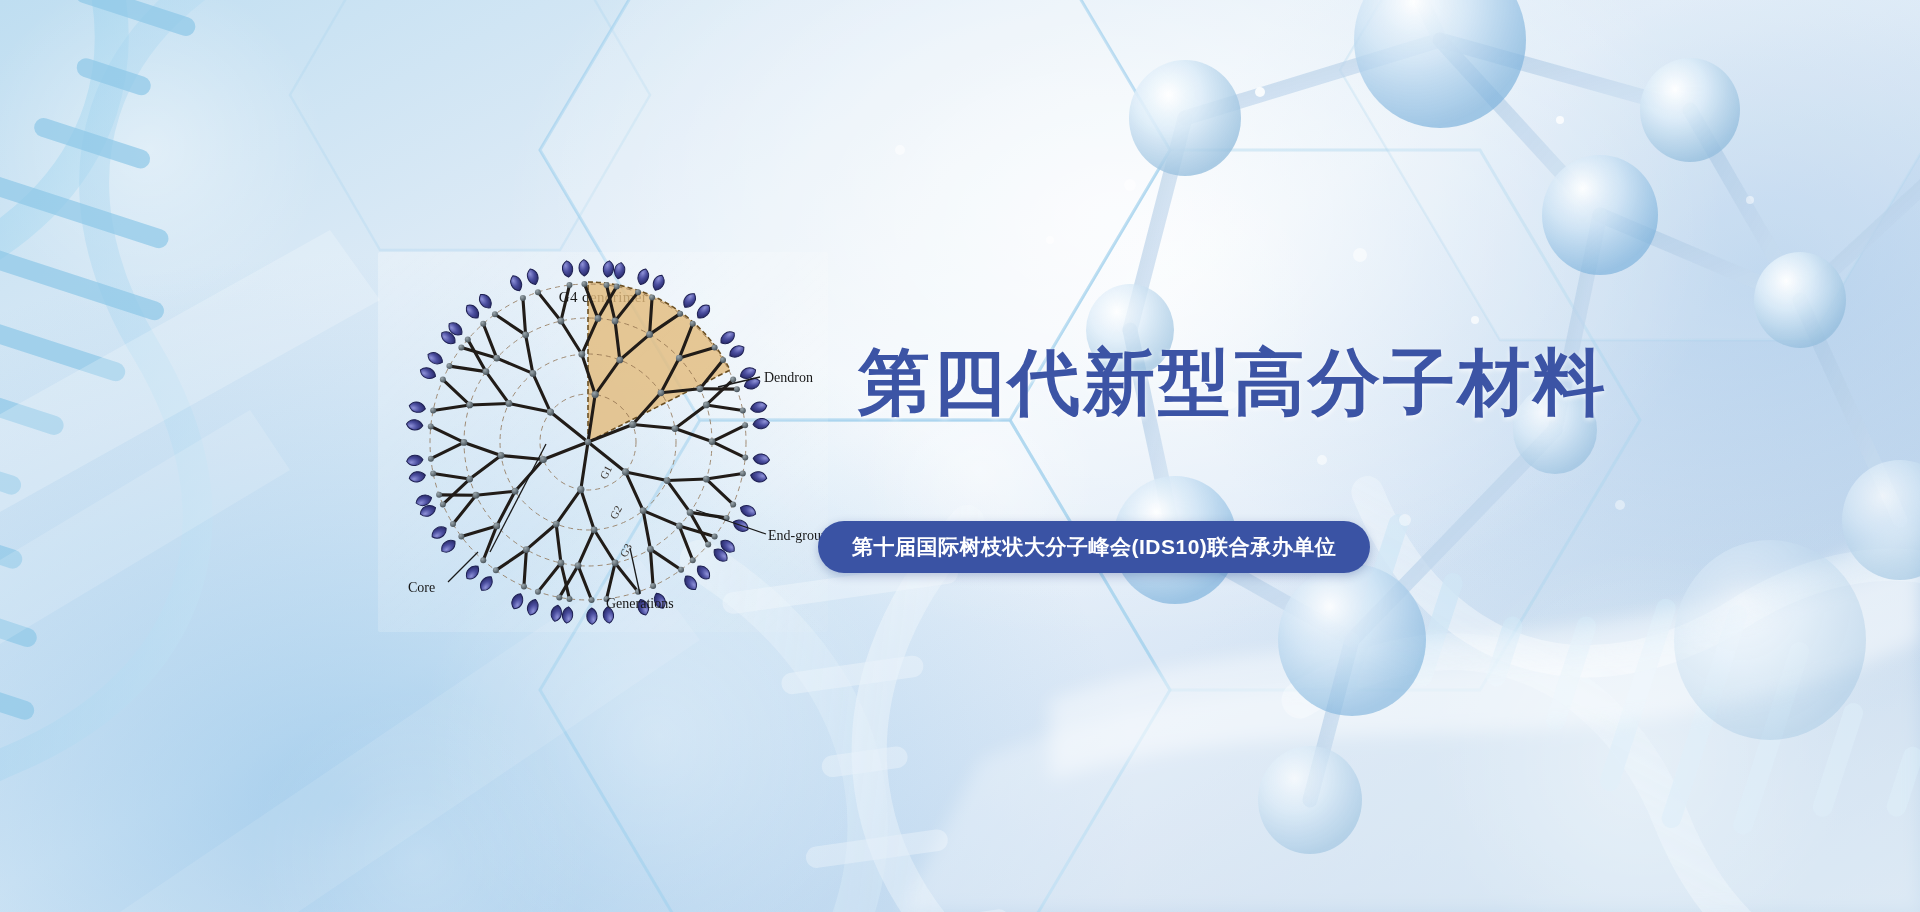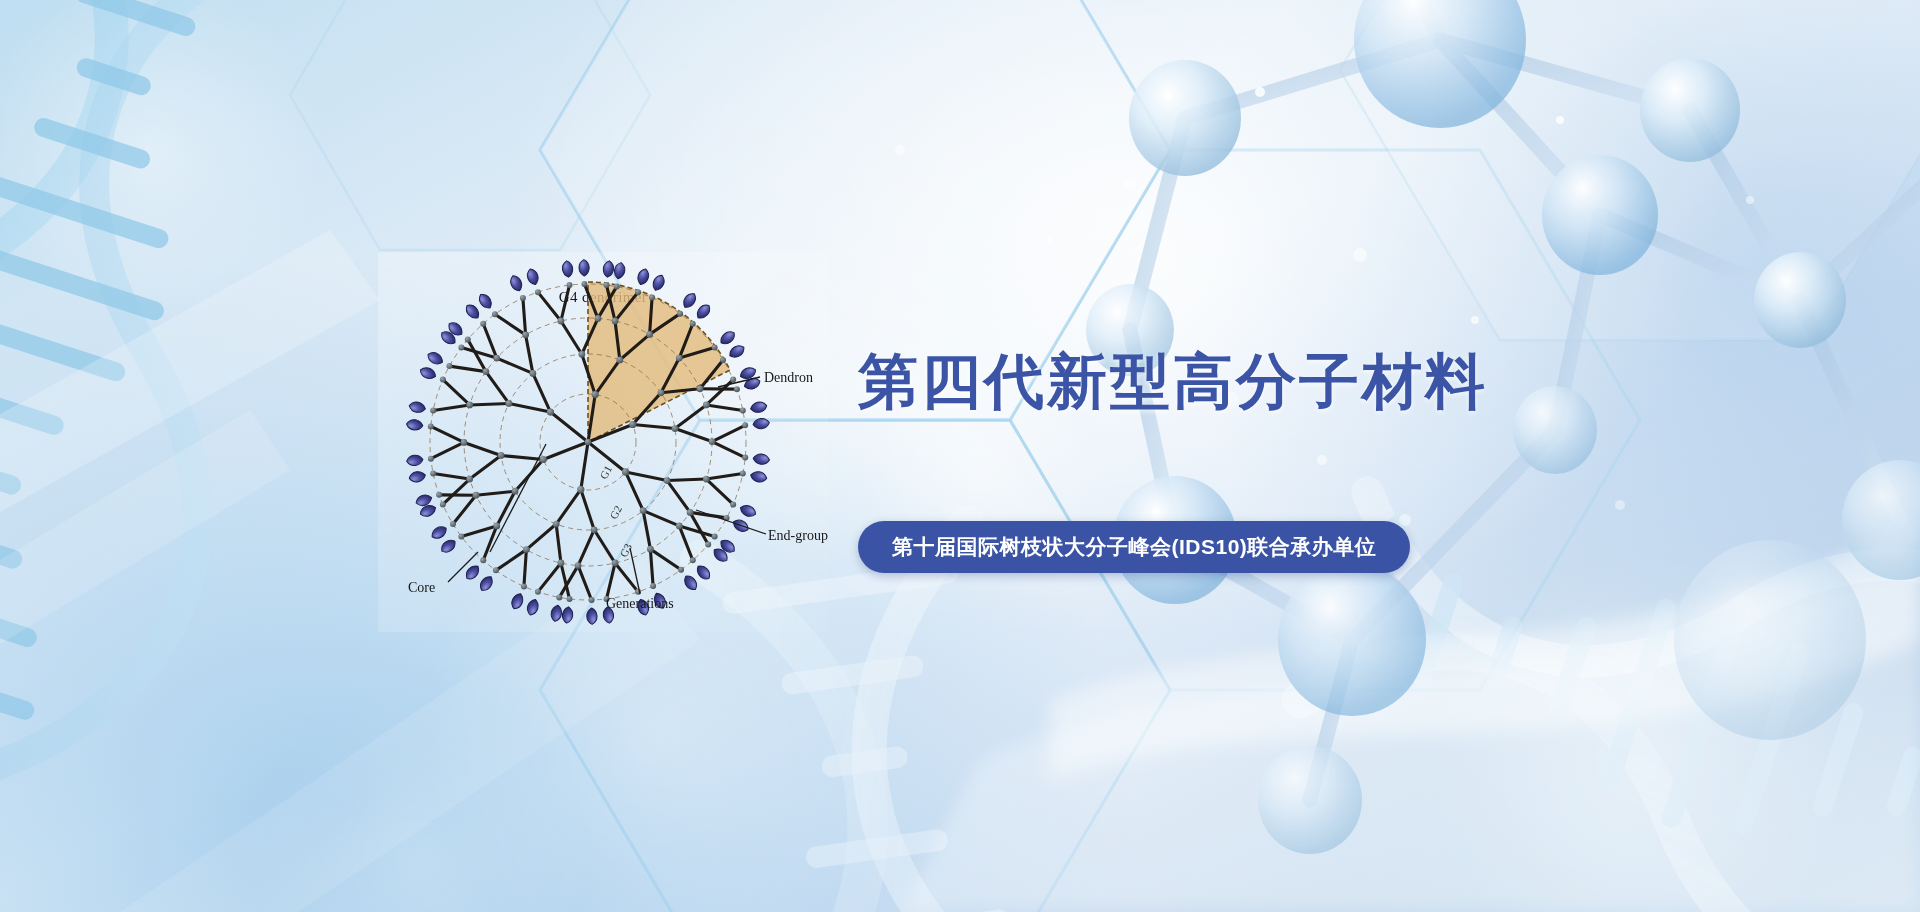--- a/index.html
+++ b/index.html
@@ -29,35 +29,35 @@
   }
   #dendrimer-figure .figframe{
     position:absolute;inset:0;
     background:linear-gradient(140deg,rgba(255,255,255,.30),rgba(255,255,255,.05));
     border-radius:2px;
   }
   #dendrimer-svg{position:absolute;left:0;top:0;width:450px;height:380px;}
 
   #headline{
     position:absolute;left:858px;top:333px;
-    font-size:60px;line-height:66px;font-weight:700;
+    font-size:72px;line-height:66px;font-weight:700;
     letter-spacing:3px;color:#3c54a5;
     text-shadow:0 2px 5px rgba(255,255,255,.75);
     white-space:nowrap;
     margin-top:16px;
   }
   #subline{
     position:absolute;left:858px;top:446px;
     font-size:23px;line-height:32px;font-weight:700;
     letter-spacing:.5px;color:#232323;
     text-shadow:0 1px 3px rgba(255,255,255,.8);
     white-space:nowrap;
   }
   #cta-button{
-    position:absolute;left:858px;top:521px;
+    position:absolute;left:818px;top:521px;
     height:52px;padding:0 34px;
     display:flex;align-items:center;justify-content:center;
     background:#3a53a4;border:none;border-radius:26px;
     color:#ffffff;font-size:21px;font-weight:700;letter-spacing:.5px;
     font-family:"Liberation Sans","DejaVu Sans",sans-serif;
     box-shadow:0 3px 10px rgba(40,60,130,.28);
     cursor:pointer;white-space:nowrap;
   }
 </style>
 </head>

